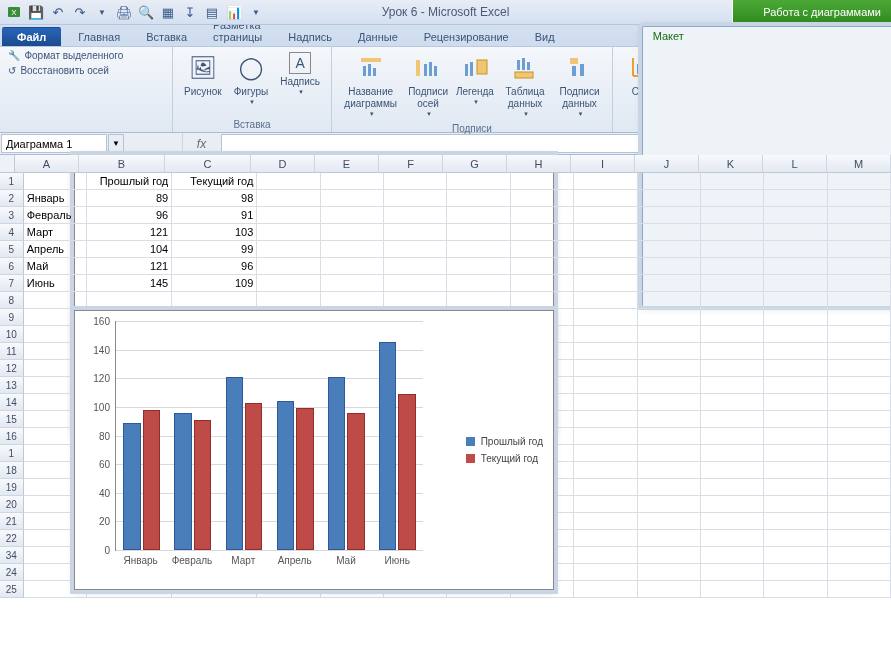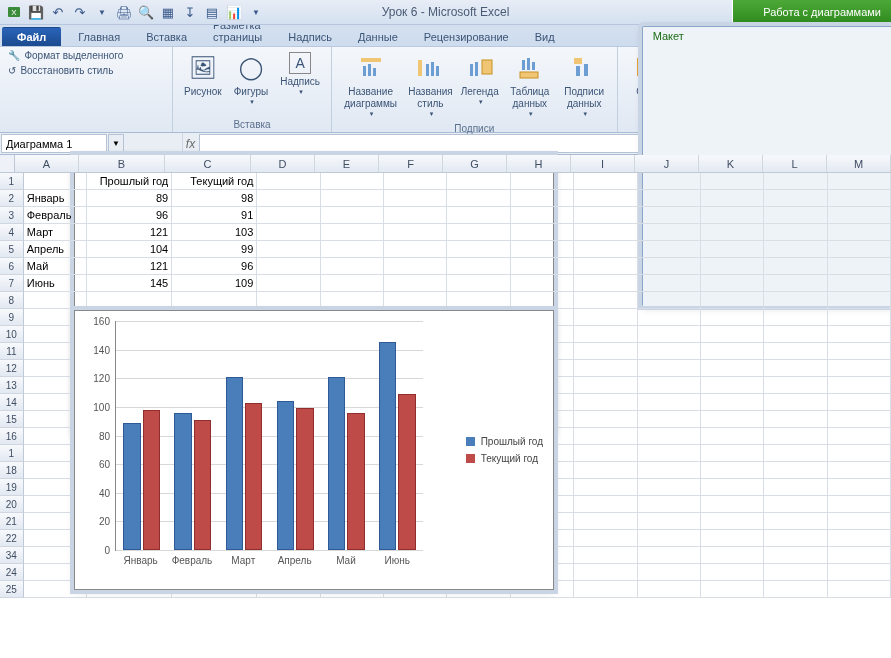--- a/index.html
+++ b/index.html
@@ -29,21 +29,21 @@
 .big-btn { display: flex; flex-direction: column; align-items: center; padding: 2px 4px; font-size: 10px; color: #3b5476; min-width: 44px; text-align: center; line-height: 1.2; border: 1px solid transparent; border-radius: 2px; }
 .big-icon { width: 32px; height: 32px; display: flex; align-items: center; justify-content: center; font-size: 22px; margin-bottom: 2px; }
 .small-row { display: flex; align-items: center; font-size: 10px; color: #3b5476; padding: 1px 2px; gap: 4px; white-space: nowrap; }
 .drop { font-size: 7px; margin-left: 2px; }
 
 
 .fx-bar { height: 22px; display: flex; align-items: stretch; border-bottom: 1px solid #a9bcd4; background: #e9eef5; }
 .name-box { width: 106px; background: #fff; border: 1px solid #b5c3d5; display: flex; align-items: center; padding: 0 4px; margin: 1px; font-size: 11px; }
 .name-drop { width: 16px; border: 1px solid #b5c3d5; background: #e9eef5; display: flex; align-items: center; justify-content: center; font-size: 8px; margin: 1px 0; }
 .fx-gap { width: 58px; }
-.fx-label { width: 16px; display: flex; align-items: center; justify-content: center; font-style: italic; color: #6b6b6b; font-size: 12px; border-left: 1px solid #cfd7e3; }
+.fx-label { width: 38px; display: flex; align-items: center; justify-content: center; font-style: italic; color: #6b6b6b; font-size: 12px; border-left: 1px solid #cfd7e3; }
 .fx-input { flex: 1; background: #fff; border: 1px solid #b5c3d5; margin: 1px; }
 
 
 .grid-area { position: relative; overflow: hidden; height: 503px; }
 .col-headers { display: flex; height: 18px; background: linear-gradient(#f7f9fc, #e3e9f2); border-bottom: 1px solid #bfc9d6; }
 .corner { width: 24px; border-right: 1px solid #bfc9d6; background: #eef2f8; }
 .col-h { border-right: 1px solid #cfd6e0; text-align: center; font-size: 11px; color: #404e62; line-height: 18px; }
 .row { display: flex; height: 17px; }
 .row-h { width: 24px; background: linear-gradient(#f7f9fc, #e3e9f2); border-right: 1px solid #bfc9d6; border-bottom: 1px solid #cfd6e0; text-align: center; font-size: 10px; color: #404e62; line-height: 17px; }
 .cell { border-right: 1px solid #d9dee6; border-bottom: 1px solid #d9dee6; font-size: 11px; line-height: 17px; padding: 0 3px; overflow: hidden; white-space: nowrap; }
@@ -115,21 +115,21 @@
 <div class="ribbon">
 
   <div class="group">
     <div class="group-body" style="flex-direction:column;align-items:stretch;width:160px">
       <div class="small-row">
           <span>🔧</span>
           <span>Формат выделенного</span>
         </div>
       <div class="small-row">
           <span>↺</span>
-          <span>Восстановить стиль</span>
+          <span>Восстановить осей</span>
         </div>
     </div>
   </div>
 
   <div class="group">
     <div class="group-body">
       <div class="big-btn">
           <div class="big-icon">🖼</div>
           <span>Рисунок</span>
         </div>
@@ -163,21 +163,21 @@
         </div>
       <div class="big-btn">
           <div class="big-icon">
             <svg class="icon-svg">
               <rect x="2" y="6" width="4" height="16" fill="#f0c674"></rect>
               <rect x="10" y="10" width="3" height="12" fill="#6d9ed3"></rect>
               <rect x="15" y="8" width="3" height="14" fill="#6d9ed3"></rect>
               <rect x="20" y="12" width="3" height="10" fill="#6d9ed3"></rect>
             </svg>
           </div>
-          <span>Названия стиль</span>
+          <span>Подписи осей</span>
           <span class="drop">▾</span>
         </div>
       <div class="big-btn">
           <div class="big-icon">
             <svg class="icon-svg">
               <rect x="4" y="10" width="3" height="12" fill="#6d9ed3"></rect>
               <rect x="9" y="8" width="3" height="14" fill="#6d9ed3"></rect>
               <rect x="16" y="6" width="10" height="14" fill="#f0c674" stroke="#c89020"></rect>
             </svg>
           </div>

